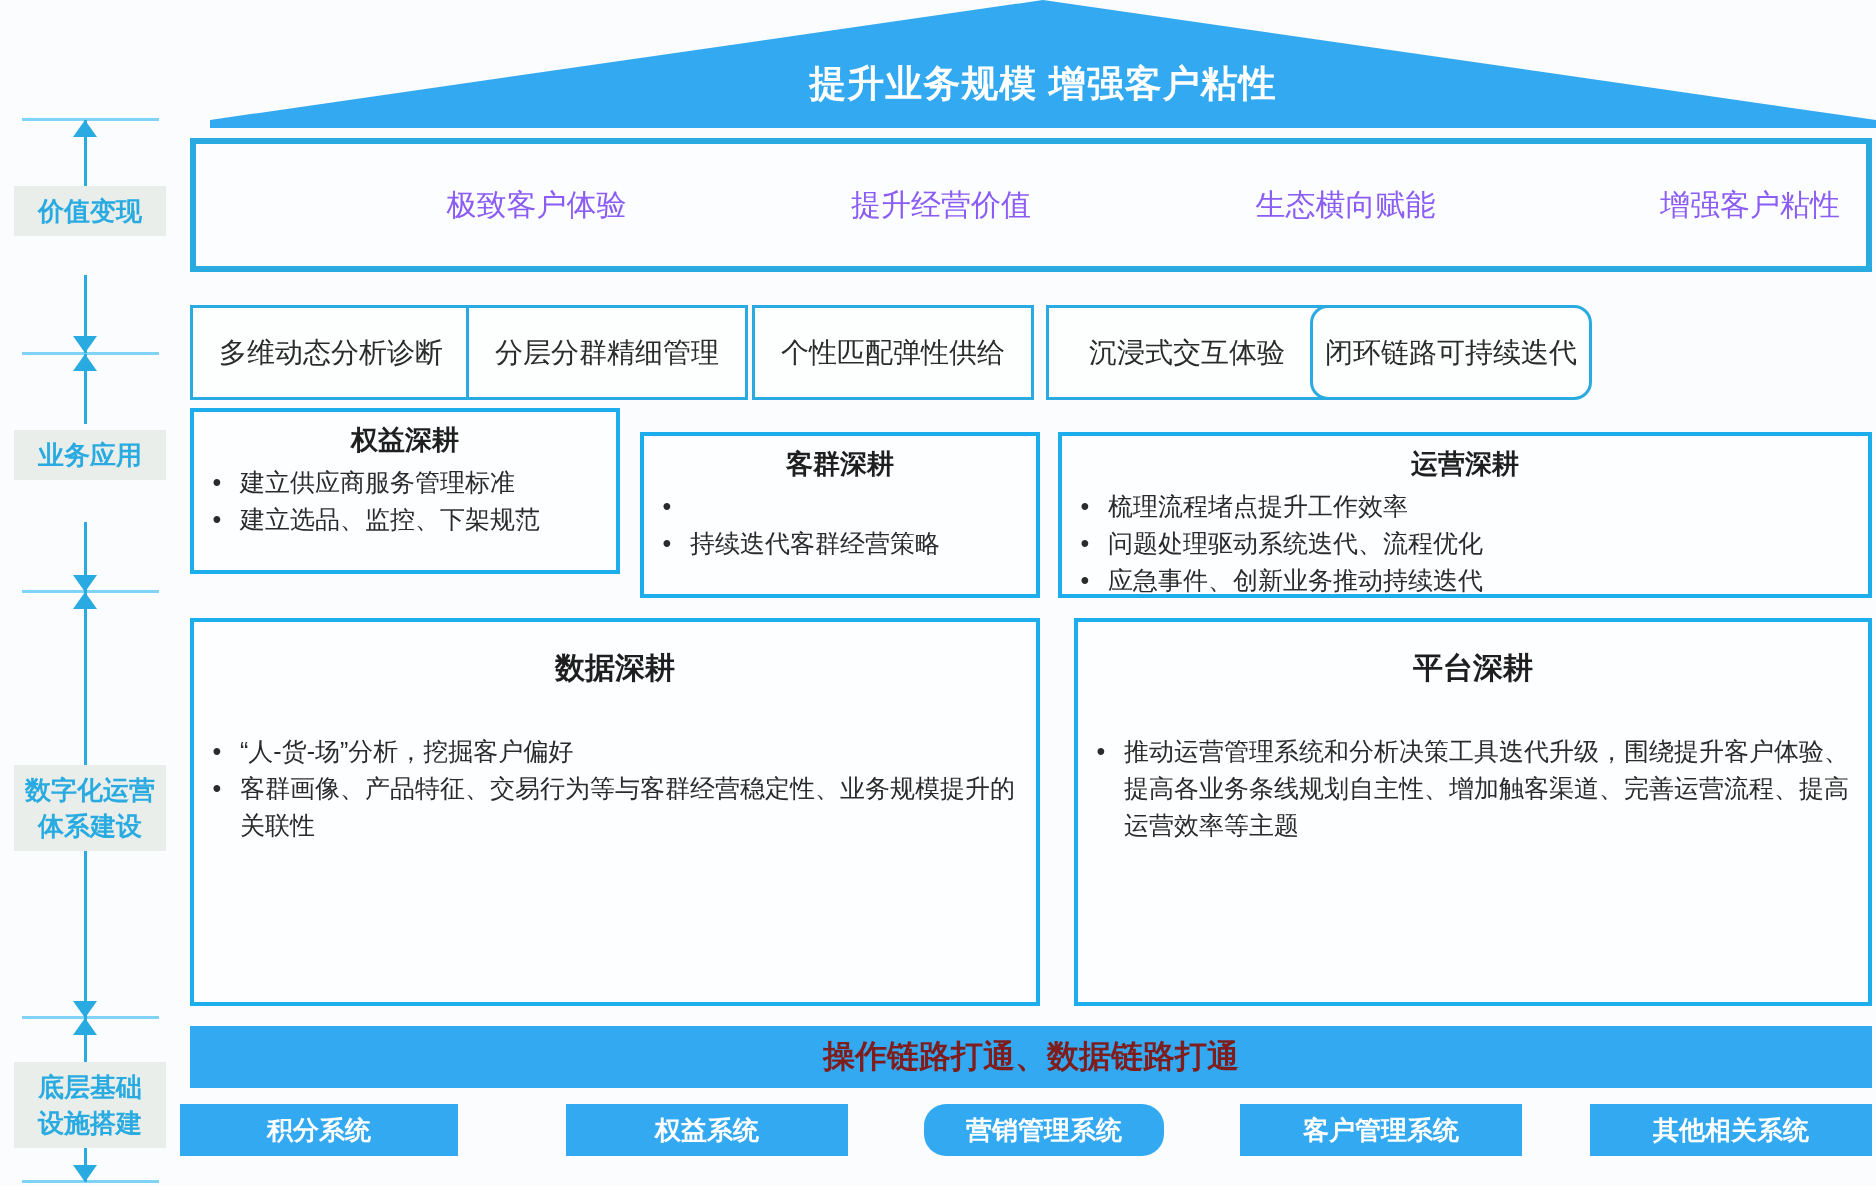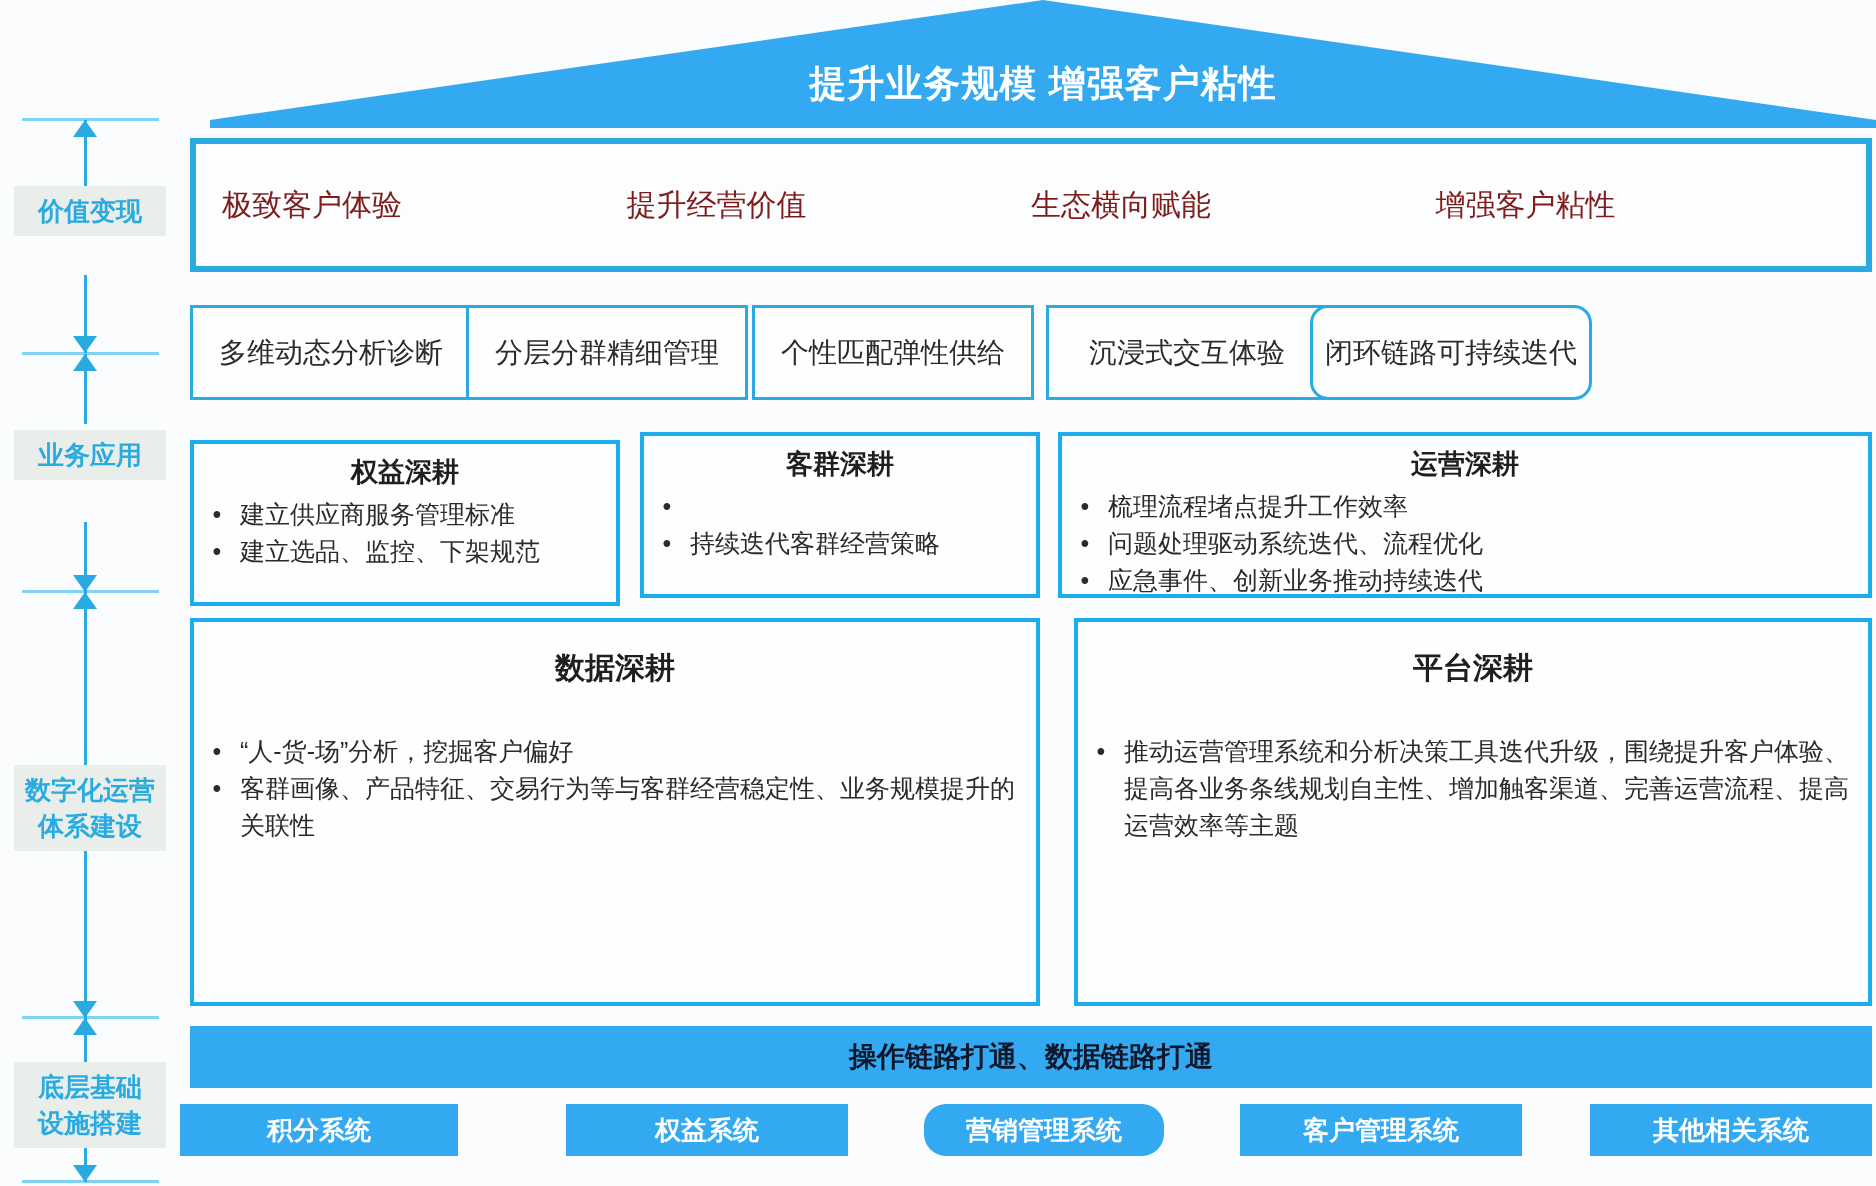--- a/index.html
+++ b/index.html
@@ -43,38 +43,38 @@
   
   .abs{position:absolute;box-sizing:border-box;}
   .obox{
     border:4px solid #29abe2;background:#fbfdfe;
   }
   .center{display:flex;align-items:center;justify-content:center;}
 
   
   #value-strip{left:190px;top:138px;width:1682px;height:134px;border-width:6px;}
   .value-row{display:flex;align-items:center;height:100%;padding:0 26px;box-sizing:border-box;}
-  .value-item{flex:1;text-align:left;font-size:30px;color:#7f1d1d;}
+  .value-item{flex:1;text-align:right;font-size:30px;color:#8b5cf6;}
 
   
   .bizbox{height:95px;border:3px solid #29abe2;background:#fdfefe;
     display:flex;align-items:center;justify-content:center;
     font-size:28px;line-height:38px;color:#2b2b2b;text-align:center;}
 
   
   .deep{border:4px solid #1badec;background:#fcfeff;padding:10px 0 8px 0;}
   .deep h3{margin:0 0 6px 0;font-size:27px;font-weight:bold;text-align:center;color:#1f1f1f;}
   .deep ul{margin:0;padding:0;list-style:none;}
   .deep li{display:flex;align-items:flex-start;font-size:25px;line-height:37px;color:#2b2b2b;}
   .deep li .dot{flex:0 0 auto;width:46px;text-align:center;font-size:25px;line-height:37px;}
   .deep li .txt{flex:1 1 auto;padding-right:10px;}
 
   
-  #link-bar{left:190px;top:1026px;width:1682px;height:62px;background:#33a9f2;color:#0f172a;
-    font-size:28px;font-weight:bold;justify-content:center;}
+  #link-bar{left:190px;top:1026px;width:1682px;height:62px;background:#33a9f2;color:#7f1d1d;
+    font-size:32px;font-weight:bold;justify-content:center;}
   .sysbox{height:52px;background:#33a9f2;color:#fff;font-size:26px;font-weight:bold;}
 </style>
 </head>
 <body>
 
 <div class="stage">
 
   <div class="roof">
     <svg width="1666" height="128" viewBox="0 0 1666 128">
       <polygon points="833,0 1666,120 1666,128 0,128 0,120" fill="#33a9f2"></polygon>
@@ -138,21 +138,21 @@
   </div>
   <div class="abs bizbox" style="left:1046px;top:305px;width:282px;">
     <span>沉浸式</span>
     <span>交互体验</span>
   </div>
   <div class="abs bizbox" style="left:1310px;top:305px;width:282px;border-radius:18px;">
     <span>闭环链路</span>
     <span>可持续迭代</span>
   </div>
 
-  <div class="abs deep" style="left:190px;top:440px;width:430px;height:166px;">
+  <div class="abs deep" style="left:190px;top:408px;width:430px;height:166px;">
     <h3>权益深耕</h3>
     <ul>
       <li>
         <span class="dot">•</span>
         <span class="txt">建立供应商服务管理标准</span>
       </li>
       <li>
         <span class="dot">•</span>
         <span class="txt">建立选品、监控、下架规范</span>
       </li>

